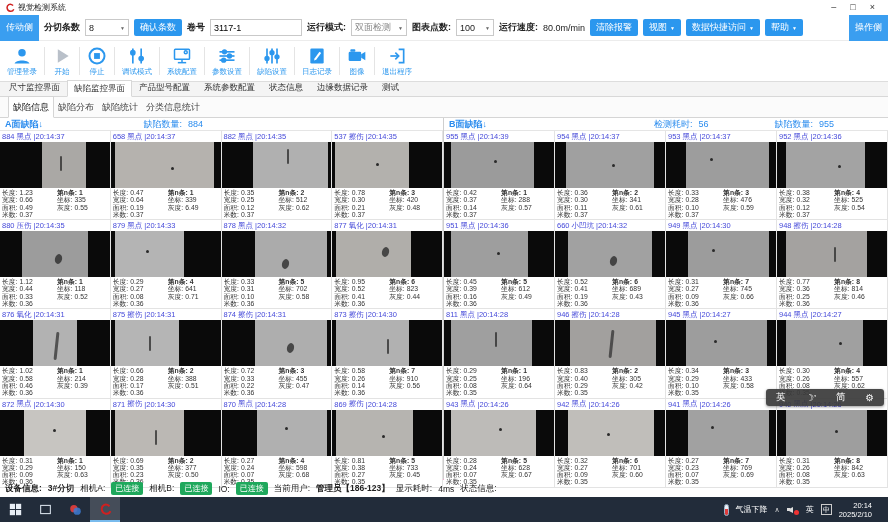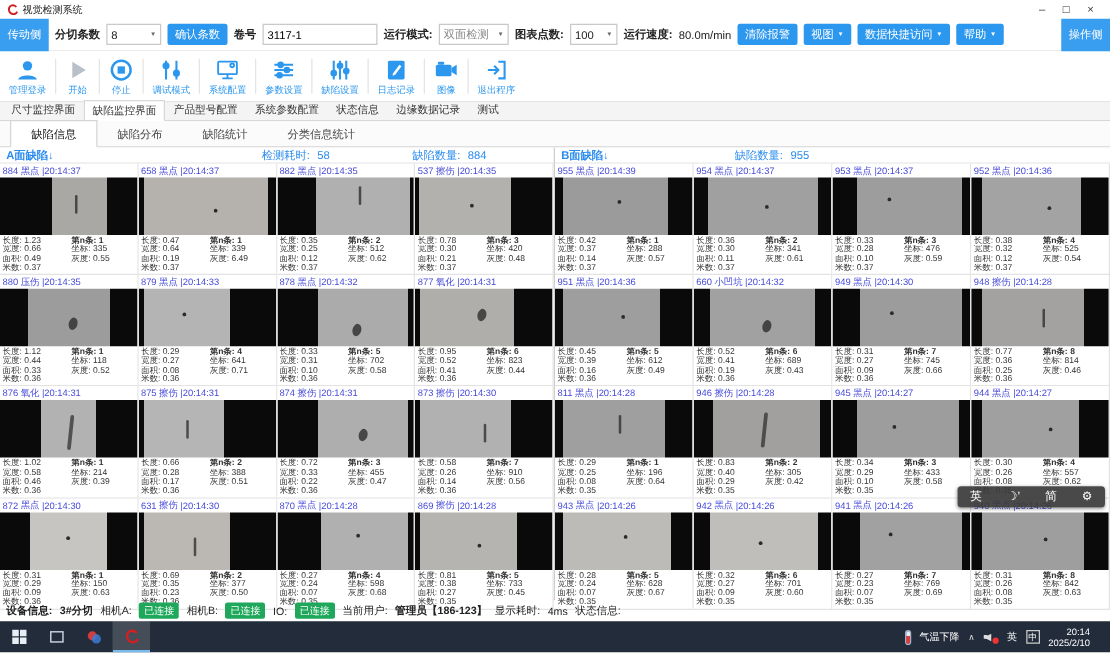--- a/index.html
+++ b/index.html
@@ -31,21 +31,21 @@
   .action-label{font-size:7.5px;color:#2b97ee;margin-top:1px;white-space:nowrap}
   .action-div{width:1px;height:28px;background:#e4e4e4;margin:0 2px}
 
   
   .maintabs{height:15px;display:flex;align-items:flex-end;background:#f4f4f4;border-bottom:1px solid #d8d8d8;padding-left:2px;font-size:8.5px}
   .mtab{padding:2px 6px 1px;color:#333;border:1px solid transparent;white-space:nowrap}
   .mtab.active{background:#fff;border:1px solid #d8d8d8;border-bottom-color:#fff;margin-bottom:-1px}
 
   
   .subtabs{height:21px;display:flex;align-items:flex-end;background:#fbfbfb;padding-left:8px;font-size:9px;border-bottom:1px solid #d5d5d5}
-  .stab{padding:4px 16px 3px;color:#444;white-space:nowrap}
+  .stab{padding:4px 4px 3px;color:#444;white-space:nowrap}
   .stab.active{background:#fff;border:1px solid #d5d5d5;border-bottom-color:#fff;margin-bottom:-1px;color:#111}
 
   
   .panels{display:flex;height:361px}
   .panel{width:50%;display:flex;flex-direction:column;border-right:1px solid #cfcfcf;background:#fff}
   .panel:last-child{border-right:none}
   .panel-header{height:13px;display:flex;align-items:center;font-size:9px;color:#2b8cee;padding:0 5px;border-bottom:1px solid #e5e5e5}
   .p-title{font-weight:bold;width:32%;white-space:nowrap}
   .p-time{width:43%;text-align:center;white-space:nowrap}
   .p-count{width:25%;white-space:nowrap}
@@ -272,21 +272,20 @@
     <div class="stab active">缺陷信息</div>
     <div class="stab">缺陷分布</div>
     <div class="stab">缺陷统计</div>
     <div class="stab">分类信息统计</div>
   </div>
 
 <div class="panels">
     <div class="panel">
       <div class="panel-header">
         <span class="p-title">A面缺陷↓</span>
-        <span class="p-time"><span>检测耗时:</span><span style="margin-left: 6px;">58</span></span>
         <span class="p-count"><span>缺陷数量:</span><span style="margin-left: 6px;">884</span></span>
       </div>
       <div class="grid">
         <div class="cell">
           <div class="cell-header">
             <span>884</span>
             <span>黑点</span>
             <span>|20:14:37</span>
           </div>
           <div class="cell-img" style="background: linear-gradient(to right, rgb(10, 10, 10) 38%, rgb(170, 168, 165) 38%, rgb(170, 168, 165) 78%, rgb(10, 10, 10) 78%);">
@@ -577,21 +576,21 @@
             </div>
             <div class="st-r">
               <div class="st-row bold"><span>第n条:</span><span style="margin-left: 2px;">1</span></div>
               <div class="st-row"><span>坐标:</span><span style="margin-left: 2px;">150</span></div>
               <div class="st-row"><span>灰度:</span><span style="margin-left: 2px;">0.63</span></div>
             </div>
           </div>
         </div>
         <div class="cell">
           <div class="cell-header">
-            <span>631</span>
+            <span>871</span>
             <span>擦伤</span>
             <span>|20:14:30</span>
           </div>
           <div class="cell-img" style="background: linear-gradient(to right, rgb(10, 10, 10) 4%, rgb(187, 184, 180) 4%, rgb(187, 184, 180) 66%, rgb(10, 10, 10) 66%);">
             <div class="mark mark-vline" style="left: 40%; top: 45%;"></div>
           </div>
           <div class="cell-stats">
             <div class="st-l">
               <div class="st-row"><span>长度:</span><span style="margin-left: 2px;">0.69</span></div>
               <div class="st-row"><span>宽度:</span><span style="margin-left: 2px;">0.35</span></div>
@@ -649,20 +648,21 @@
               <div class="st-row"><span>坐标:</span><span style="margin-left: 2px;">733</span></div>
               <div class="st-row"><span>灰度:</span><span style="margin-left: 2px;">0.45</span></div>
             </div>
           </div>
         </div>
       </div>
     </div>
     <div class="panel">
       <div class="panel-header">
         <span class="p-title">B面缺陷↓</span>
+        <span class="p-time"><span>检测耗时:</span><span style="margin-left: 6px;">56</span></span>
         <span class="p-count"><span>缺陷数量:</span><span style="margin-left: 6px;">955</span></span>
       </div>
       <div class="grid">
         <div class="cell">
           <div class="cell-header">
             <span>955</span>
             <span>黑点</span>
             <span>|20:14:39</span>
           </div>
           <div class="cell-img" style="background: linear-gradient(to right, rgb(10, 10, 10) 6%, rgb(155, 155, 155) 6%, rgb(155, 155, 155) 82%, rgb(10, 10, 10) 82%);">

